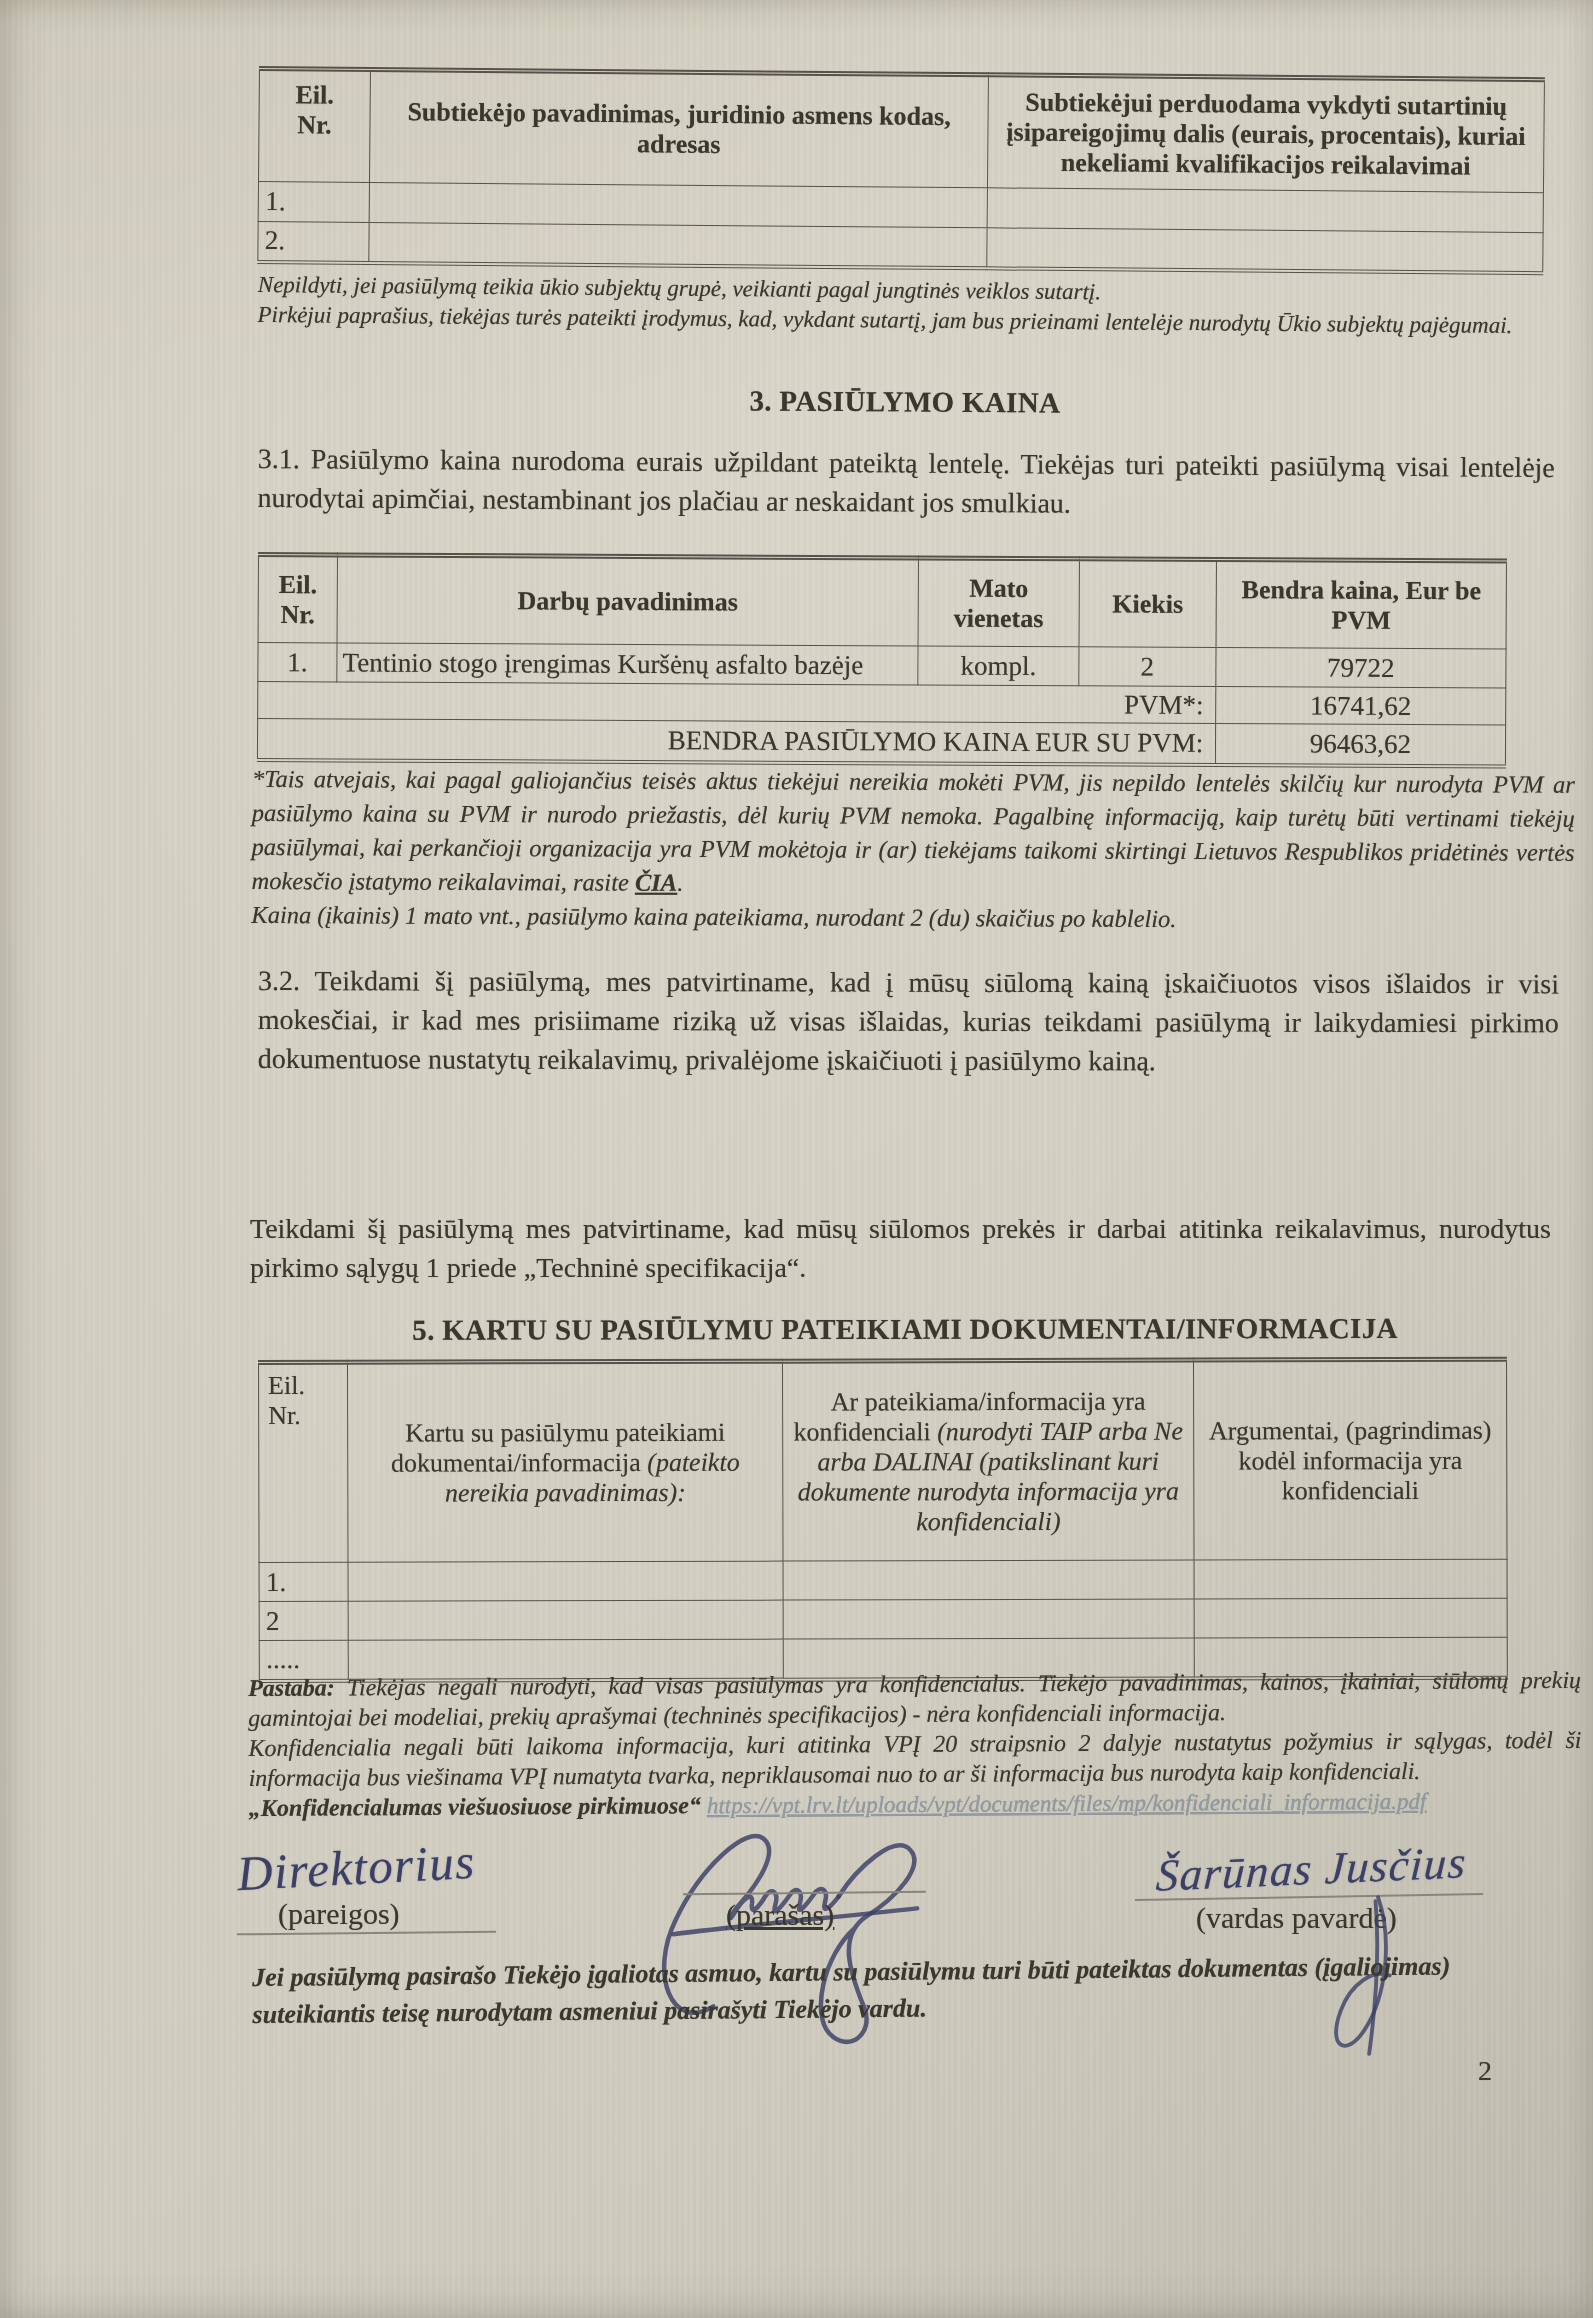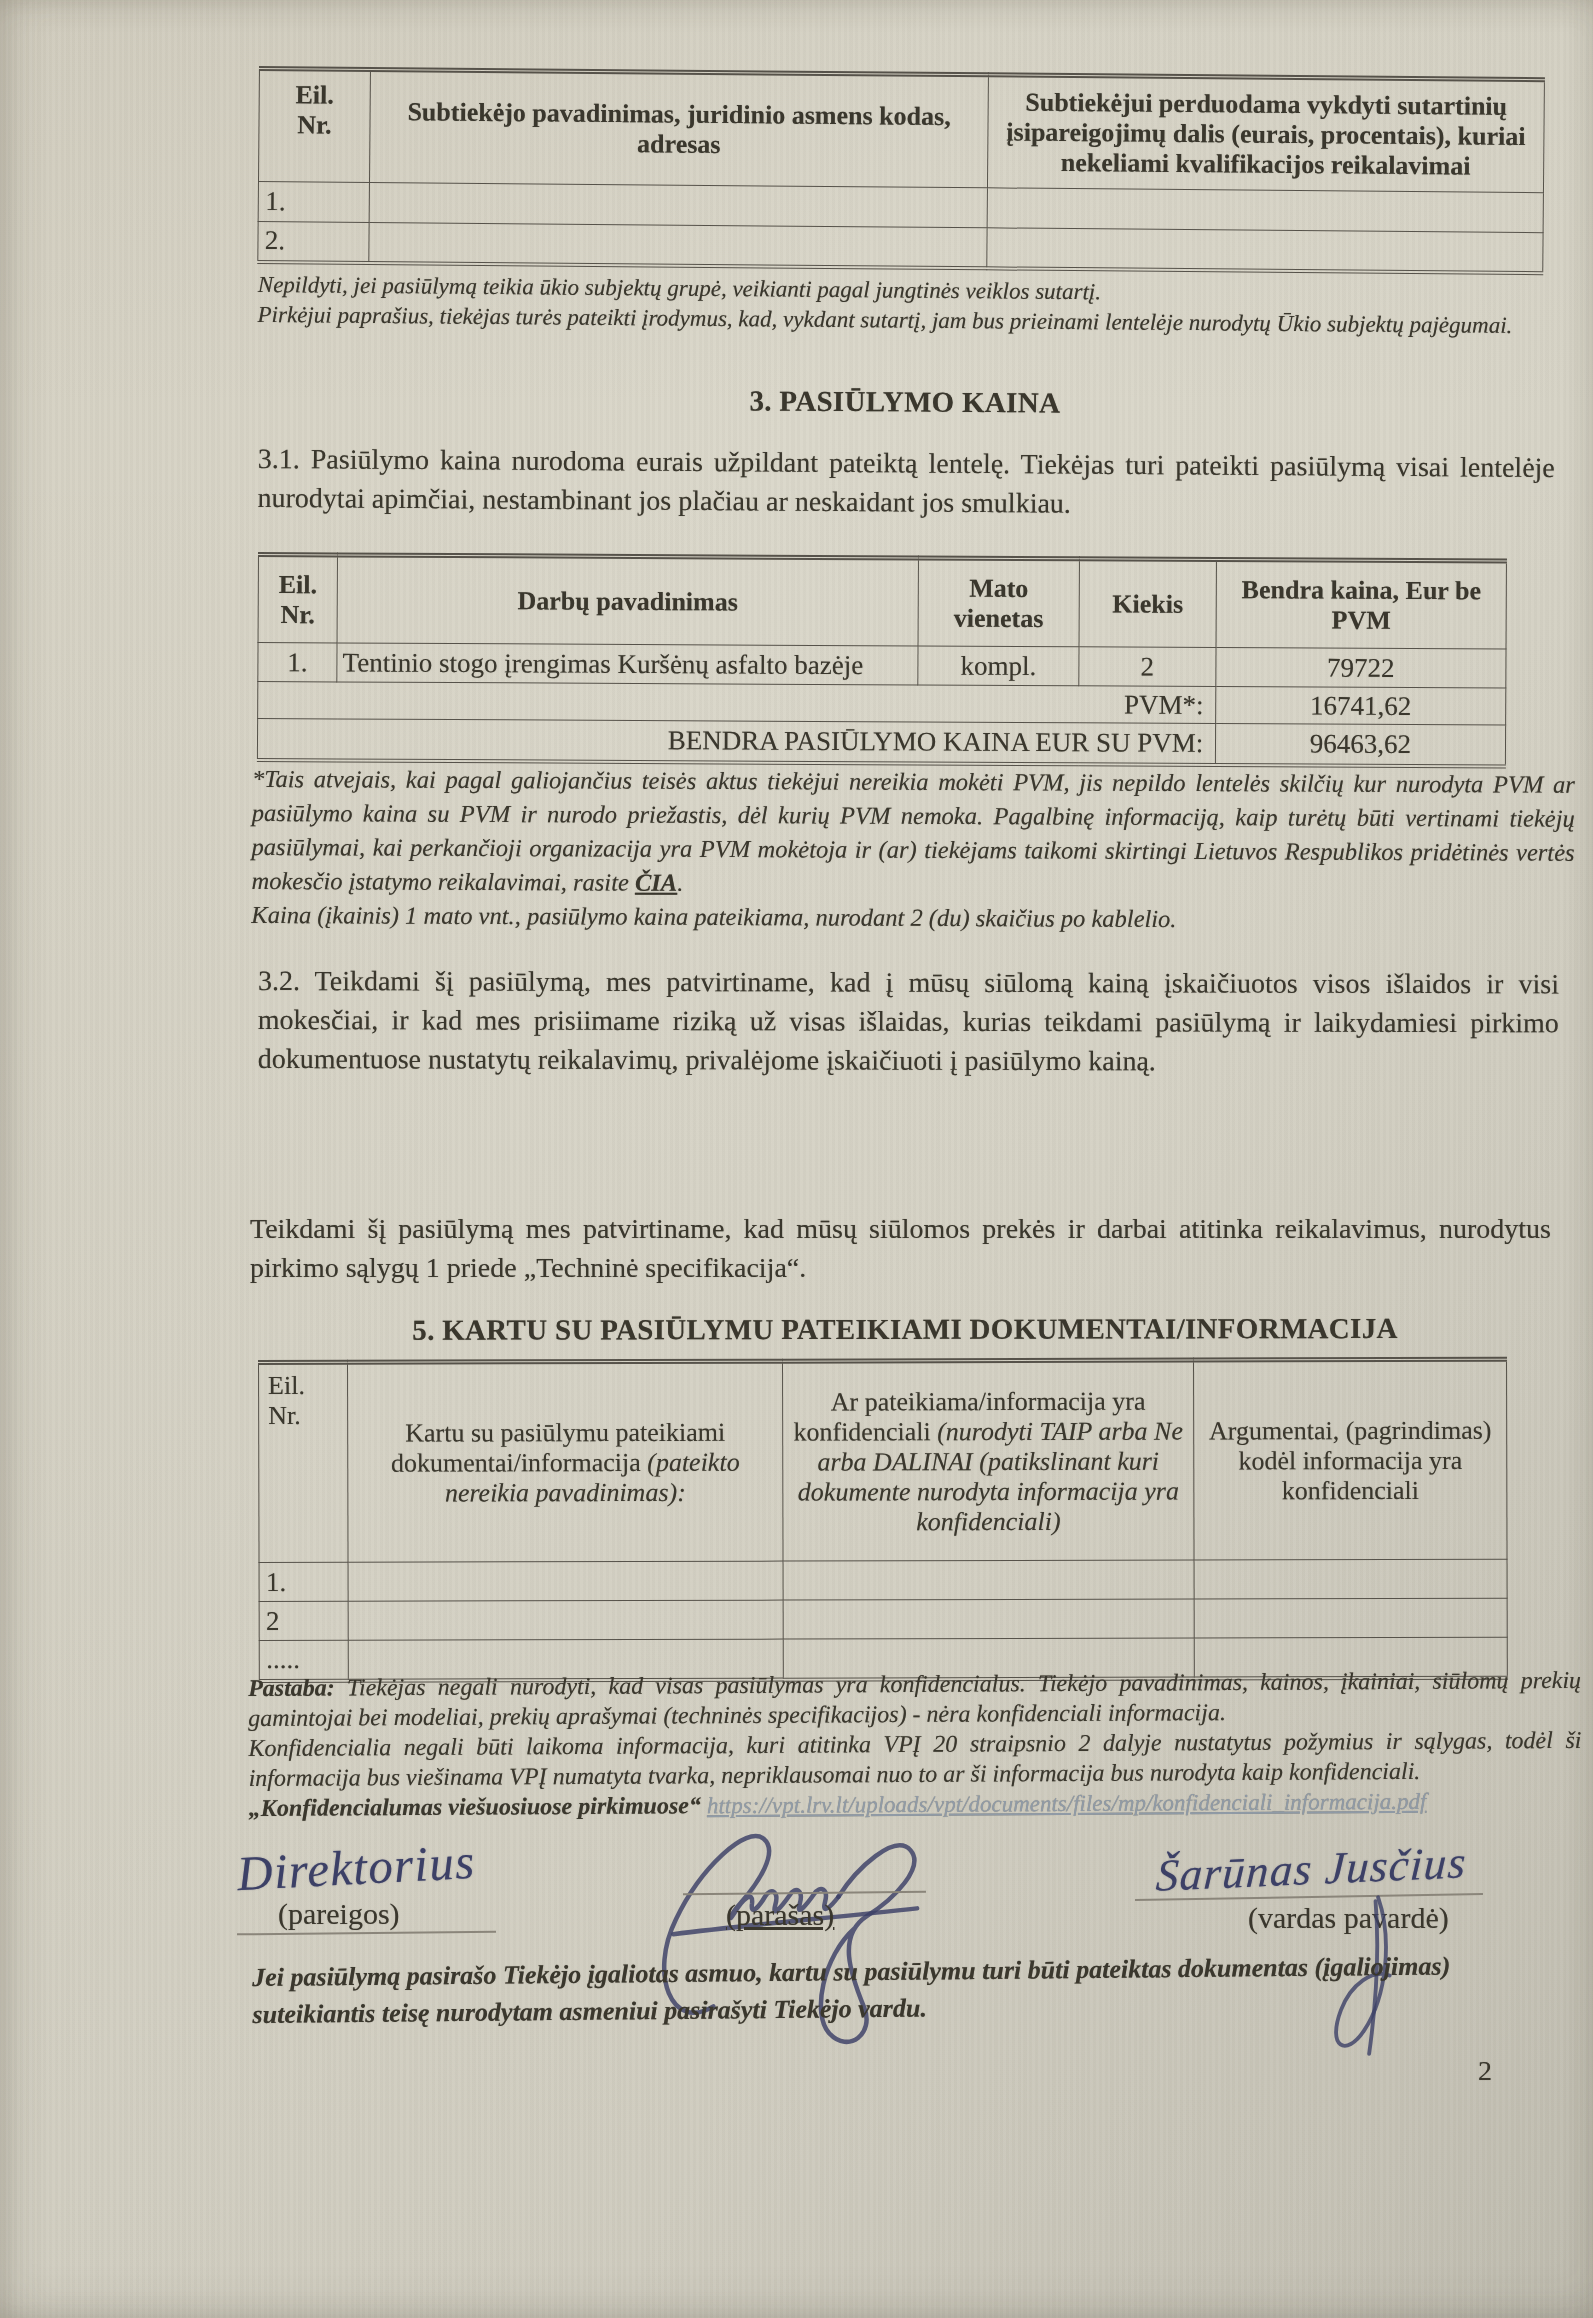--- a/index.html
+++ b/index.html
@@ -212,21 +212,21 @@
       <path d="M120,320 C55,360 20,270 62,185 C100,105 172,38 198,60 C222,80 190,128 162,160 C146,178 142,192 152,176 C166,152 182,140 180,160 C177,180 190,167 200,150 C210,134 222,142 216,163 C210,184 226,165 238,148 C248,132 260,140 254,161 C248,182 264,163 276,146 C286,131 299,138 293,159 C288,178 302,166 314,150"></path>
       <path d="M314,150 C342,106 402,50 426,78 C448,104 402,152 358,180 C312,210 332,268 354,322 C370,362 330,394 300,362 C272,332 290,242 340,198"></path>
       <path d="M58,208 C170,194 310,182 436,168"></path>
     </g>
   </svg>
   <div class="sig-line" style="left:683px;top:1892px;width:243px;transform:rotate(-0.6deg);"></div>
   <div class="abs sig-label soft" style="left:726px;top:1898px;text-decoration:underline;">(parašas)</div>
 
   <div class="abs hw soft" style="left:1156px;top:1843px;font-size:45px;transform:rotate(-2.5deg) skewX(-6deg);">Šarūnas Jusčius</div>
   <div class="sig-line" style="left:1135px;top:1896px;width:348px;transform:rotate(-1deg);"></div>
-  <div class="abs sig-label soft" style="left:1248px;top:1901px;">(vardas pavardė)</div>
+  <div class="abs sig-label soft" style="left:1196px;top:1901px;">(vardas pavardė)</div>
   <svg class="abs" viewBox="0 0 170 260" style="left:1314px;top:1892px;width:109px;height:167px;">
     <g fill="none" stroke="#3c4066" stroke-opacity="0.8" stroke-width="6" stroke-linecap="round">
       <path d="M100,8 C122,72 114,162 78,216 C50,258 20,242 42,184 C58,142 92,120 118,130"></path>
       <path d="M86,252 C96,180 102,90 96,14"></path>
     </g>
   </svg>
 
   <div class="abs rot footer-note soft" style="left:252px;top:1959px;width:1281px;transform:rotate(-0.55deg);">Jei pasiūlymą pasirašo Tiekėjo įgaliotas asmuo, kartu su pasiūlymu turi būti pateiktas dokumentas (įgaliojimas) suteikiantis teisę nurodytam asmeniui pasirašyti Tiekėjo vardu.</div>
 
   <div class="abs page-num soft" style="left:1478px;top:2055px;">2</div>

